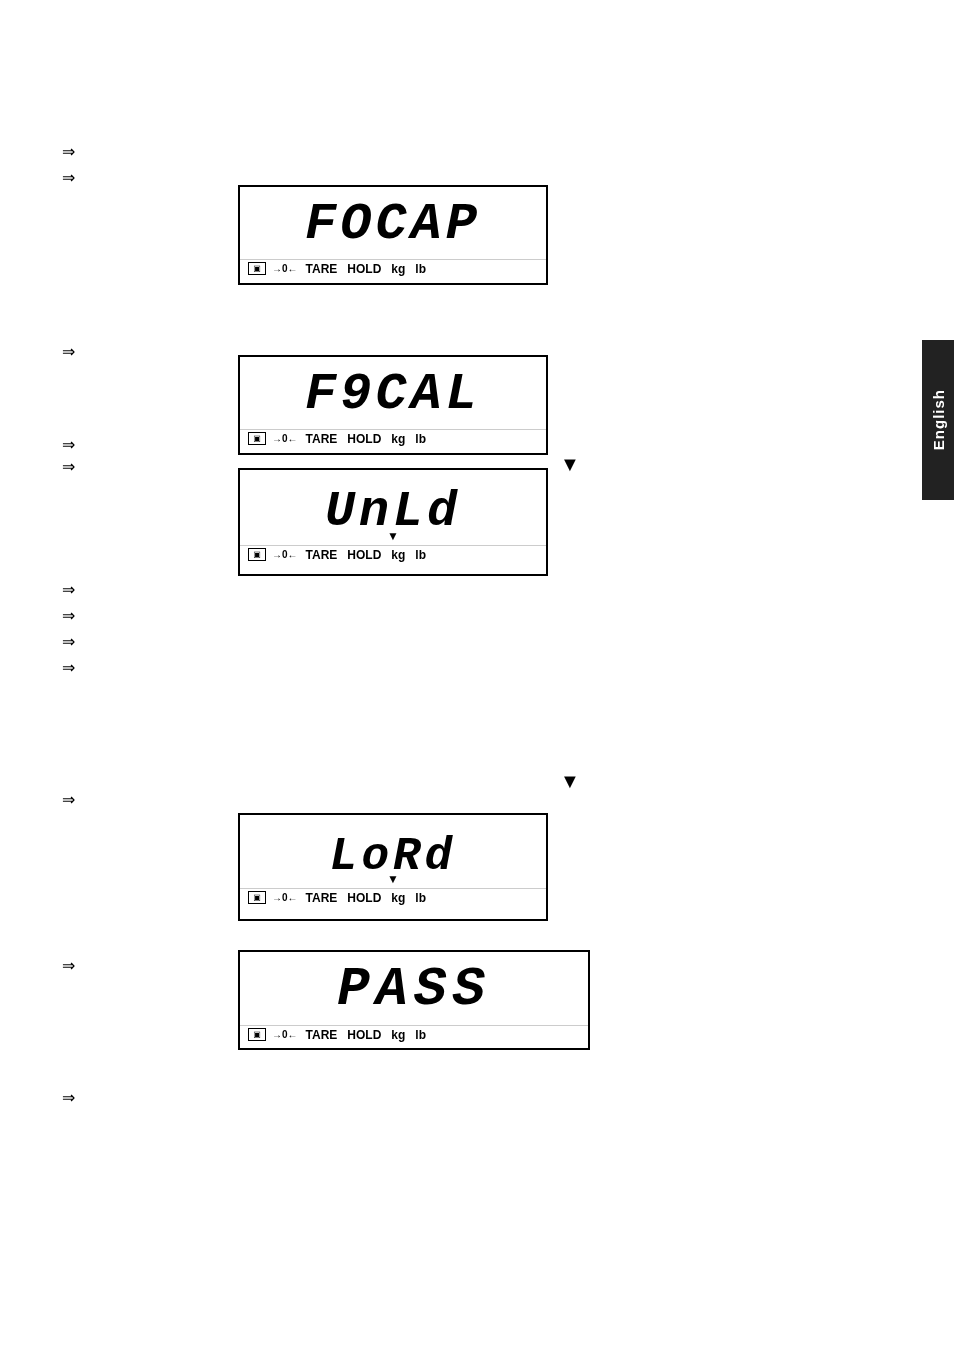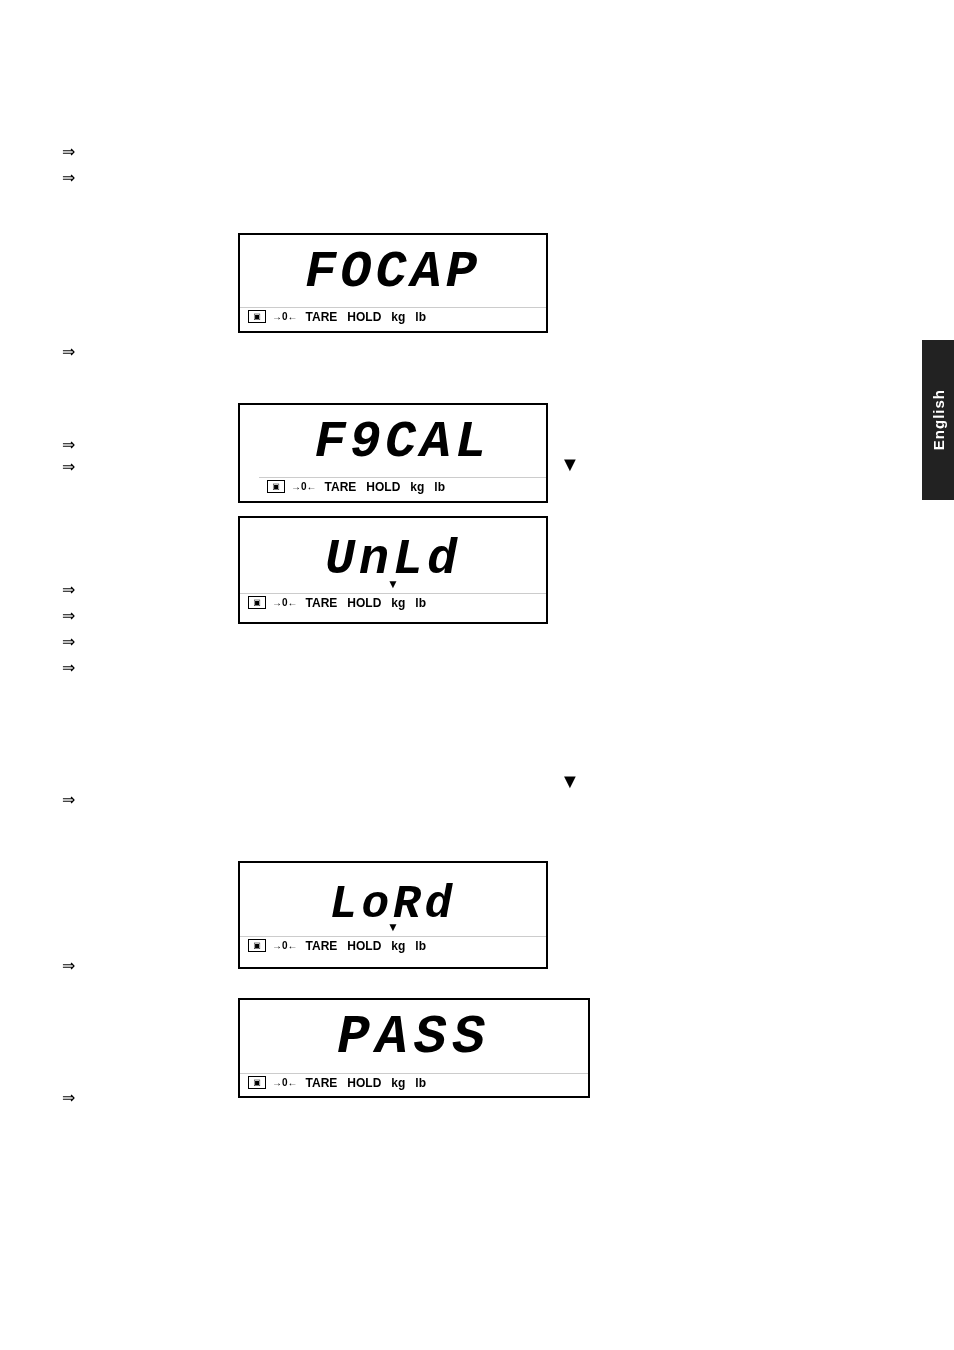--- a/index.html
+++ b/index.html
@@ -43,21 +43,20 @@
 
     
     .display-box {
       position: absolute;
       border: 2.5px solid #000;
       background: #fff;
       display: flex;
       flex-direction: column;
       align-items: center;
       justify-content: center;
-      margin-top: 48px;
     }
 
     .display-screen {
       width: 100%;
       display: flex;
       align-items: center;
       justify-content: center;
       padding: 8px 10px;
     }
 
@@ -147,21 +146,21 @@
   <div class="display-footer">
     <span class="footer-icon">▣</span>
     <span class="footer-zero">→0←</span>
     <span class="footer-label">TARE</span>
     <span class="footer-label">HOLD</span>
     <span class="footer-label">kg</span>
     <span class="footer-label">lb</span>
   </div>
 </div>
 
-<div class="display-box" style="top:355px;left:238px;width:310px;height:100px;padding-left:19px;">
+<div class="display-box" style="top:355px;left:238px;width:310px;height:100px;">
   <div class="display-screen">
     <span class="display-text">F9CAL</span>
   </div>
   <div class="display-footer">
     <span class="footer-icon">▣</span>
     <span class="footer-zero">→0←</span>
     <span class="footer-label">TARE</span>
     <span class="footer-label">HOLD</span>
     <span class="footer-label">kg</span>
     <span class="footer-label">lb</span>

